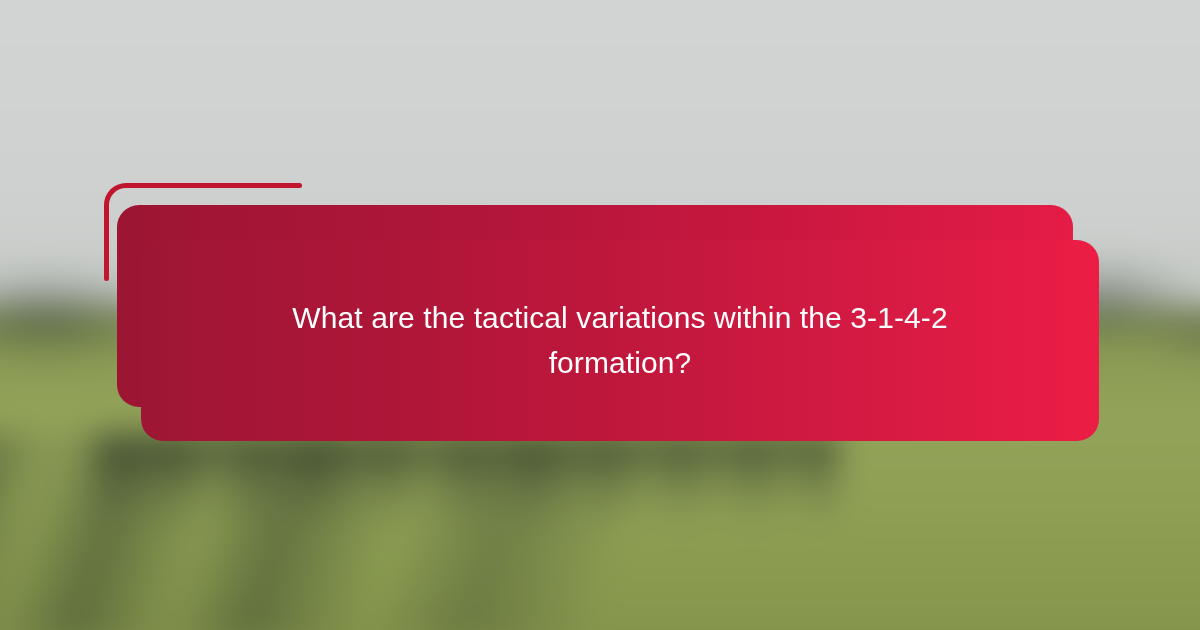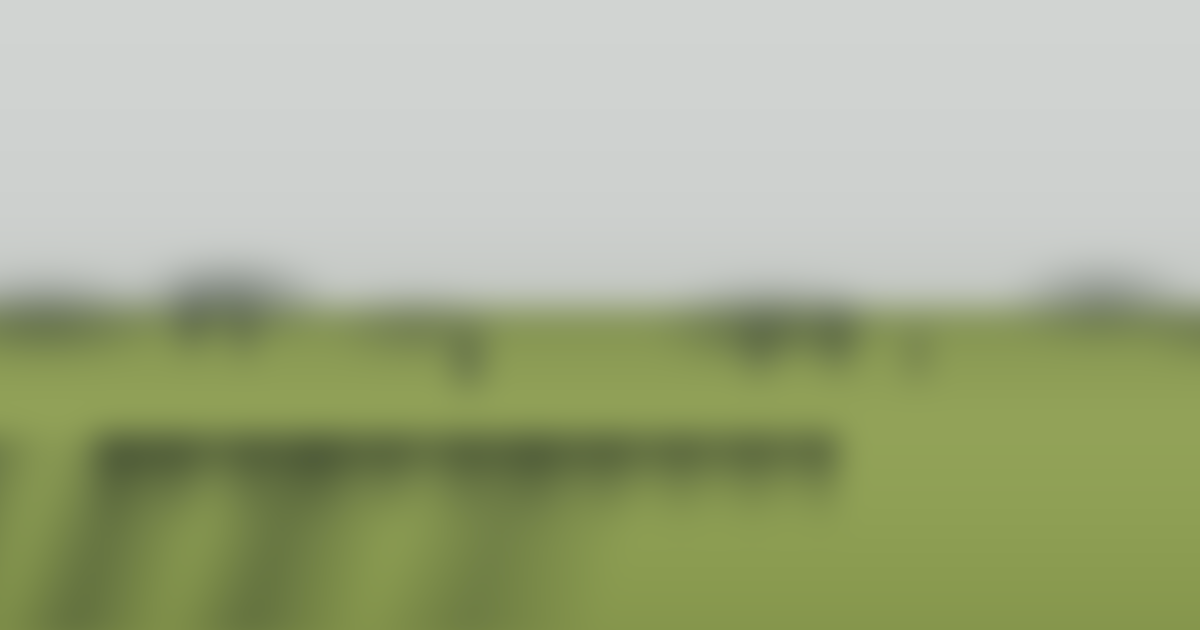--- a/index.html
+++ b/index.html
@@ -243,14 +243,21 @@
     <path d="M 4 6 L 4 170" stroke="url(#bl-fade-b)" stroke-width="3.2" fill="none"></path>
     <path d="M 4 170 L 118 170" stroke="url(#bl-fade-a)" stroke-width="3.2" fill="none"></path>
 
     <path d="M 18 22 L 18 156" stroke="url(#bl-fade-b)" stroke-width="3.2" fill="none"></path>
     <path d="M 18 156 L 104 156" stroke="url(#bl-fade-a)" stroke-width="3.2" fill="none"></path>
 
     <path d="M 32 42 L 32 142" stroke="url(#bl-fade-b)" stroke-width="3.2" fill="none"></path>
     <path d="M 32 142 L 90 142" stroke="url(#bl-fade-a)" stroke-width="3.2" fill="none"></path>
   </svg>
 
+  <div class="card-stack">
+    <div class="card-outline"></div>
+    <div class="card-back"></div>
+    <div class="card-front">
+      <h1 class="card-title">What are the tactical variations within the 3-1-4-2 formation?</h1>
+    </div>
+  </div>
 
 </div>
 
 </body></html>

